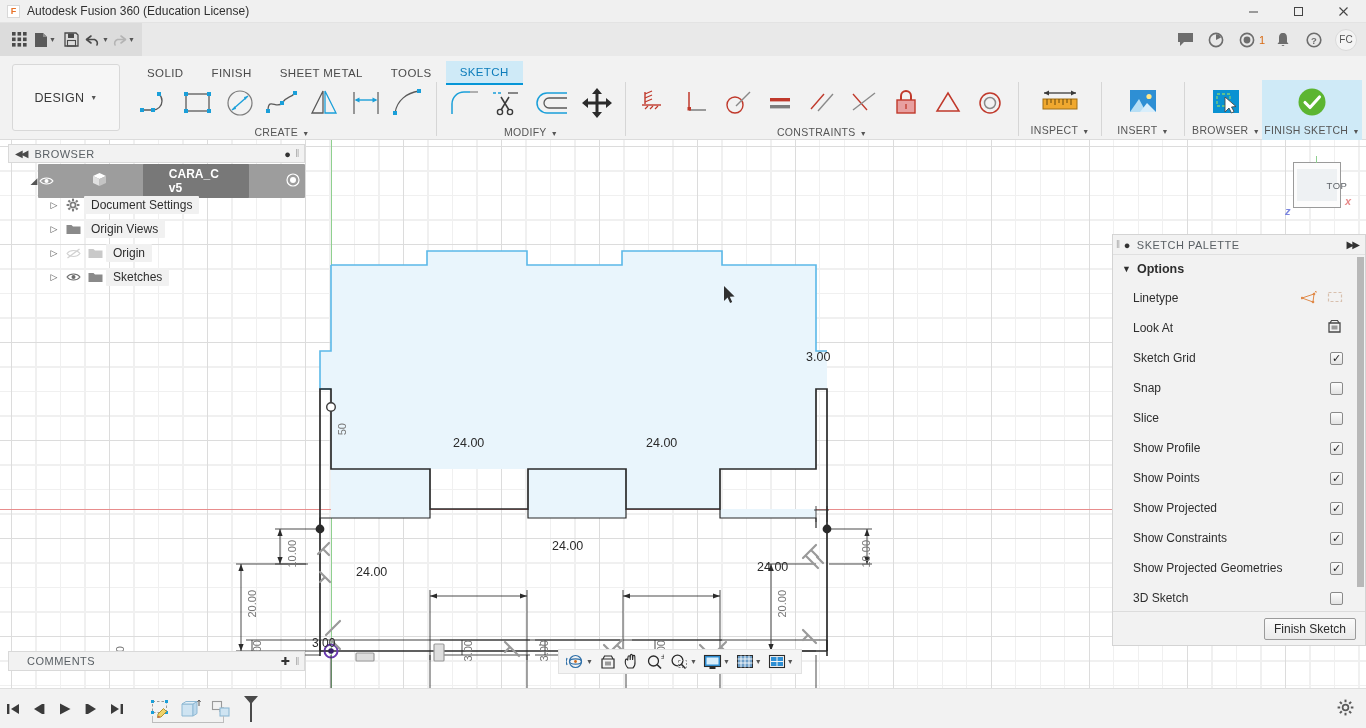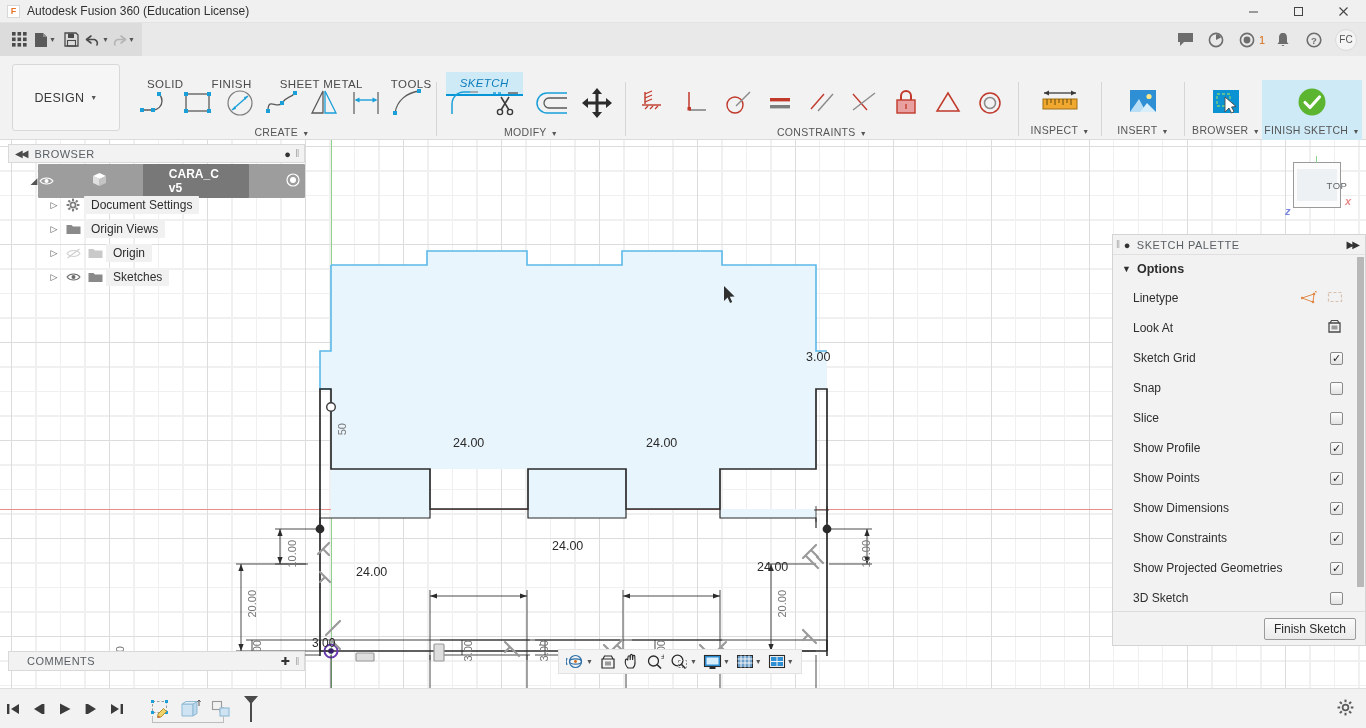--- a/index.html
+++ b/index.html
@@ -65,26 +65,26 @@
   .ribbon{
     position:absolute; top:56px; left:0; width:1366px; height:84px;
     background:#f2f2f2; border-bottom:1px solid #dcdcdc;
   }
   .design-btn{
     position:absolute; left:12px; top:8px; width:108px; height:67px;
     border:1px solid #d8d8d8; border-radius:3px; background:#f6f6f6;
     display:flex; align-items:center; justify-content:center; font-size:12.5px;
     color:#3a3a3a; letter-spacing:.3px;
   }
-  .wstabs{ position:absolute; left:133px; top:16px; height:24px; display:flex; }
+  .wstabs{ position:absolute; left:133px; top:5px; height:24px; display:flex; }
   .wstab{
     height:24px; padding:0 14px; display:flex;align-items:center;justify-content:center;
     font-size:11.5px; color:#4a4a4a; letter-spacing:.4px;
   }
-  .wstab.active{ background:#cfeaf7; color:#0c7cba; border-bottom:2px solid #0696d7;font-style:italic; }
+  .wstab.active{ background:#cfeaf7; color:#0c7cba; border-bottom:2px solid #0696d7; }
   .panels{ position:absolute; left:133px; top:24px; height:60px; display:flex; align-items:flex-start; }
   .panel{ height:60px; display:flex; flex-direction:column; position:relative; }
   .panel-row{ display:flex; align-items:center; height:46px; padding:0 2px; }
   .panel-lbl{
     text-align:center; font-size:10.5px; color:#555; letter-spacing:.3px;
     height:14px; line-height:12px;
   }
   .tool{ width:42px;height:44px;display:flex;align-items:center;justify-content:center; }
   .tool.wide{ width:48px; }
   .sep{ width:1px; height:54px; background:#d6d6d6; margin:0 5px; align-self:flex-start; margin-top:2px; }
@@ -927,21 +927,21 @@
       <div class="sp-row">
         <span class="lbl">Show Points</span>
         <span class="ctl">
             <span class="cb">
               <span>✓</span>
             </span>
           </span>
       </div>
 
       <div class="sp-row">
-        <span class="lbl">Show Dimensions</span>
+        <span class="lbl">Show Projected</span>
         <span class="ctl">
             <span class="cb">
               <span>✓</span>
             </span>
           </span>
       </div>
 
       <div class="sp-row">
         <span class="lbl">Show Constraints</span>
         <span class="ctl">

